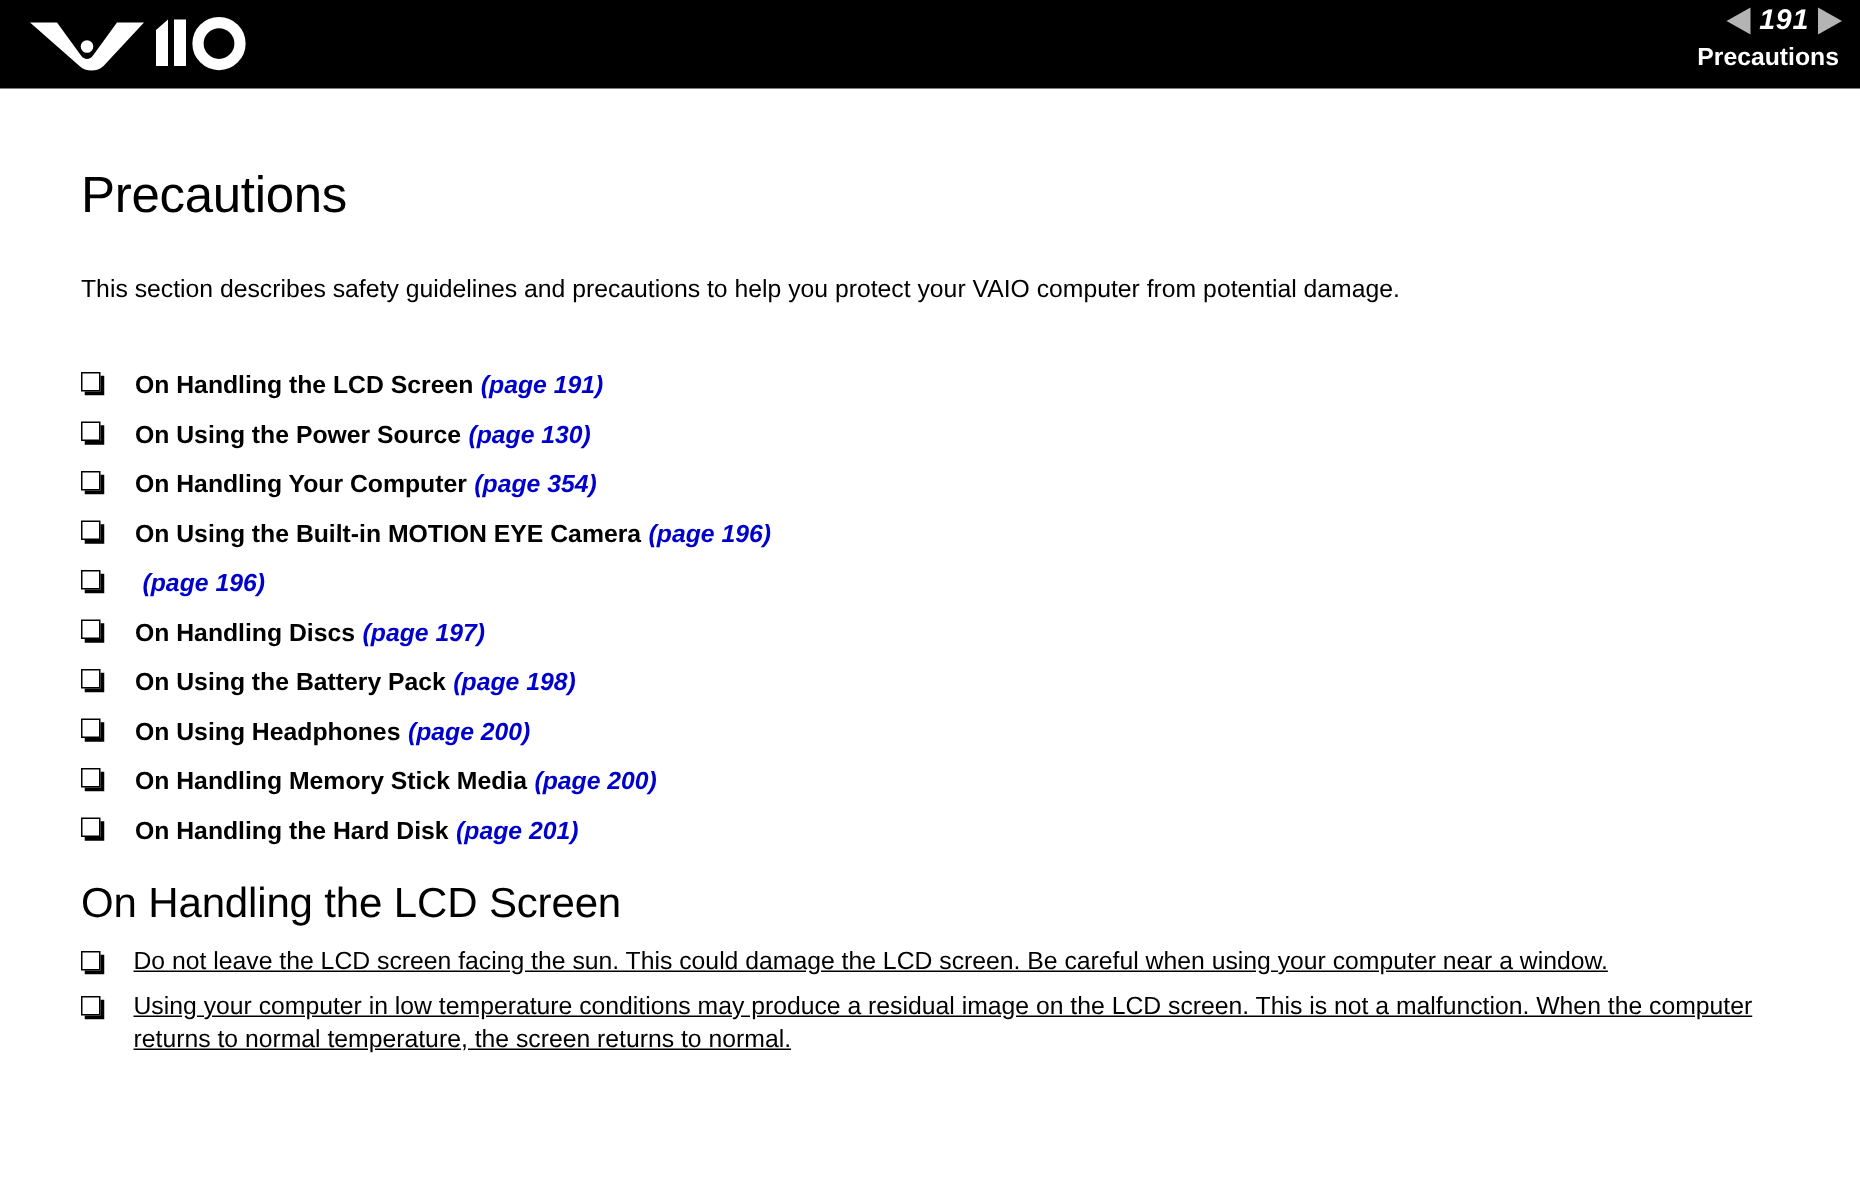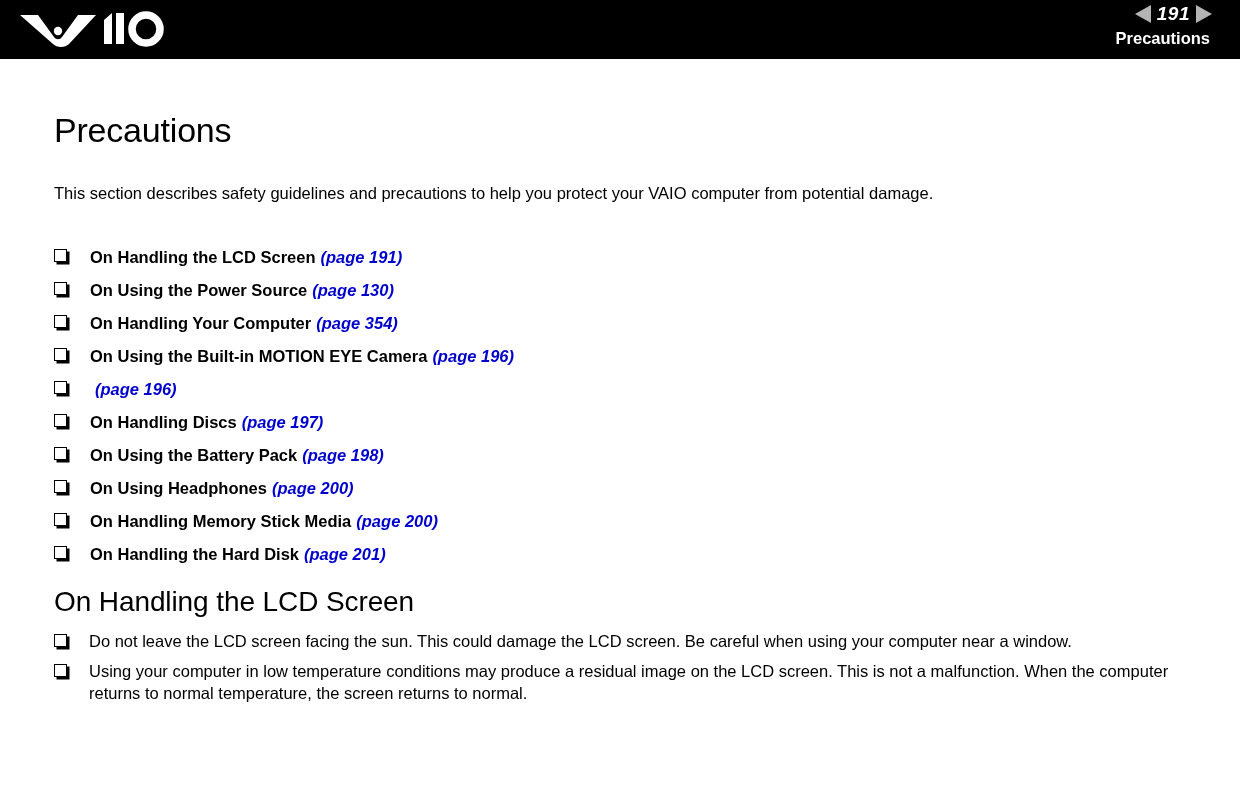--- a/index.html
+++ b/index.html
@@ -24,21 +24,21 @@
   }
   .vaio-logo {
     position: absolute;
     left: 18px;
     top: 8px;
     width: 148px;
     height: 42px;
   }
   .header-nav {
     position: absolute;
-    right: 28px;
+    right: 12px;
     top: 2px;
     text-align: right;
     white-space: nowrap;
   }
   .nav-row {
     display: flex;
     align-items: center;
     justify-content: flex-end;
     gap: 6px;
     height: 24px;
@@ -139,20 +139,21 @@
     margin: 12px 0 0 0;
     padding: 0;
   }
   .body-item {
     display: flex;
     align-items: flex-start;
     font-size: 16.5px;
     line-height: 22px;
     margin-bottom: 8px;
     max-width: 1150px;
+    text-decoration: underline;
   }
   .body-item .bullet-square {
     top: 4px;
     margin-right: 22px;
   }
   .body-text {
     flex: 1 1 auto;
   }
 </style>
 </head>

